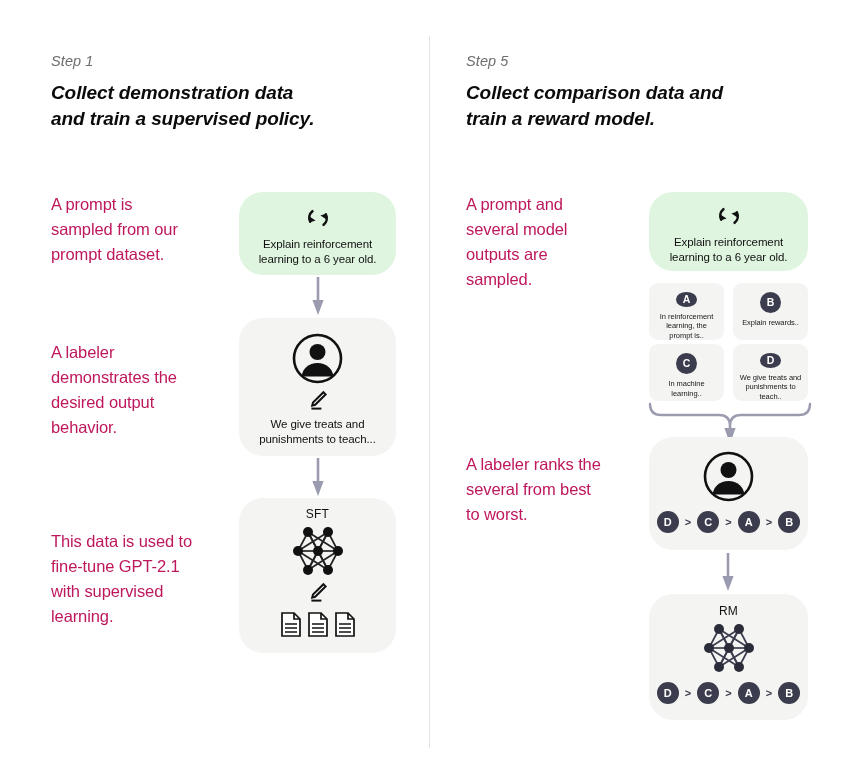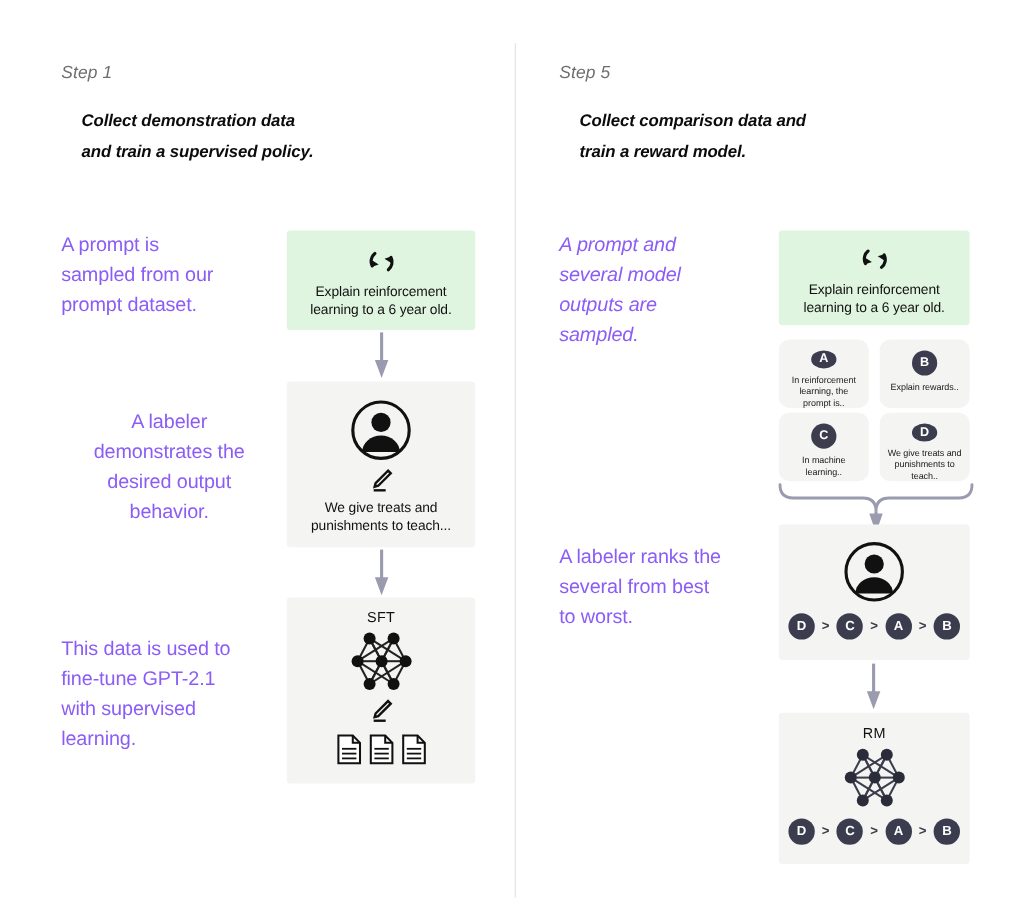--- a/index.html
+++ b/index.html
@@ -24,34 +24,34 @@
   .step.one{left:0;width:430px;}
   .step.two{left:430px;width:431px;}
 
   .hdr{position:absolute;left:51px;top:52px;width:330px;font-style:italic;}
   .step.two .hdr{left:36px;}
   .step-kicker{
     font-size:14.5px;color:#6e6e6e;line-height:18px;letter-spacing:.1px;
     margin:0 0 10px 0;
   }
   .step-title{
-    font-size:14px;font-weight:bold;line-height:26px;color:#0b0b0b;
-    letter-spacing:-.1px;margin:17px;white-space:pre-line;
+    font-size:19px;font-weight:bold;line-height:26px;color:#0b0b0b;
+    letter-spacing:-.1px;margin:0;white-space:pre-line;
   }
 
   
   .note{
     position:absolute;
-    font-size:16.5px;line-height:25px;color:#8b5cf6;white-space:pre-line;
+    font-size:16.5px;line-height:25px;color:#be185d;white-space:pre-line;
     letter-spacing:-.1px;
   }
 
   
   .card{
-    position:absolute;border-radius:3px;box-sizing:border-box;
+    position:absolute;border-radius:24px;box-sizing:border-box;
   }
   .card.green{background:#dff5e0;}
   .card.grey{background:#f4f4f3;}
 
   .card-text{
     font-size:11.5px;line-height:14.5px;color:#111;text-align:center;
     letter-spacing:-.1px;white-space:pre-line;
   }
   .card-cap{
     font-size:12px;line-height:15px;color:#111;text-align:center;letter-spacing:.2px;
@@ -93,21 +93,21 @@
 
     <div class="hdr">
       <div class="step-kicker">Step 1</div>
       <div class="step-title">Collect demonstration data
 and train a supervised policy.</div>
     </div>
 
     <div class="note" style="left:51px;top:192px;width:180px;">A prompt is
 sampled from our
 prompt dataset.</div>
-    <div class="note" style="left:51px;top:340px;width:180px;text-align:center;">A labeler
+    <div class="note" style="left:51px;top:340px;width:180px;">A labeler
 demonstrates the
 desired output
 behavior.</div>
     <div class="note" style="left:51px;top:529px;width:190px;">This data is used to
 fine-tune GPT-2.1
 with supervised
 learning.</div>
 
     <div class="card green" style="left:239px;top:192px;width:157px;height:83px;">
       <div class="abs" style="left:0;right:0;top:13px;display:flex;justify-content:center;">
@@ -228,21 +228,21 @@
   </div>
 
   <div class="step two">
 
     <div class="hdr">
       <div class="step-kicker">Step 5</div>
       <div class="step-title">Collect comparison data and
 train a reward model.</div>
     </div>
 
-    <div class="note" style="left:36px;top:192px;width:185px;font-style:italic;">A prompt and
+    <div class="note" style="left:36px;top:192px;width:185px;">A prompt and
 several model
 outputs are
 sampled.</div>
     <div class="note" style="left:36px;top:452px;width:190px;">A labeler ranks the
 several from best
 to worst.</div>
 
     <div class="card green" style="left:219px;top:192px;width:159px;height:79px;">
       <div class="abs" style="left:0;right:0;top:11px;display:flex;justify-content:center;">
         <svg width="26" height="26" viewBox="0 0 26 26">

